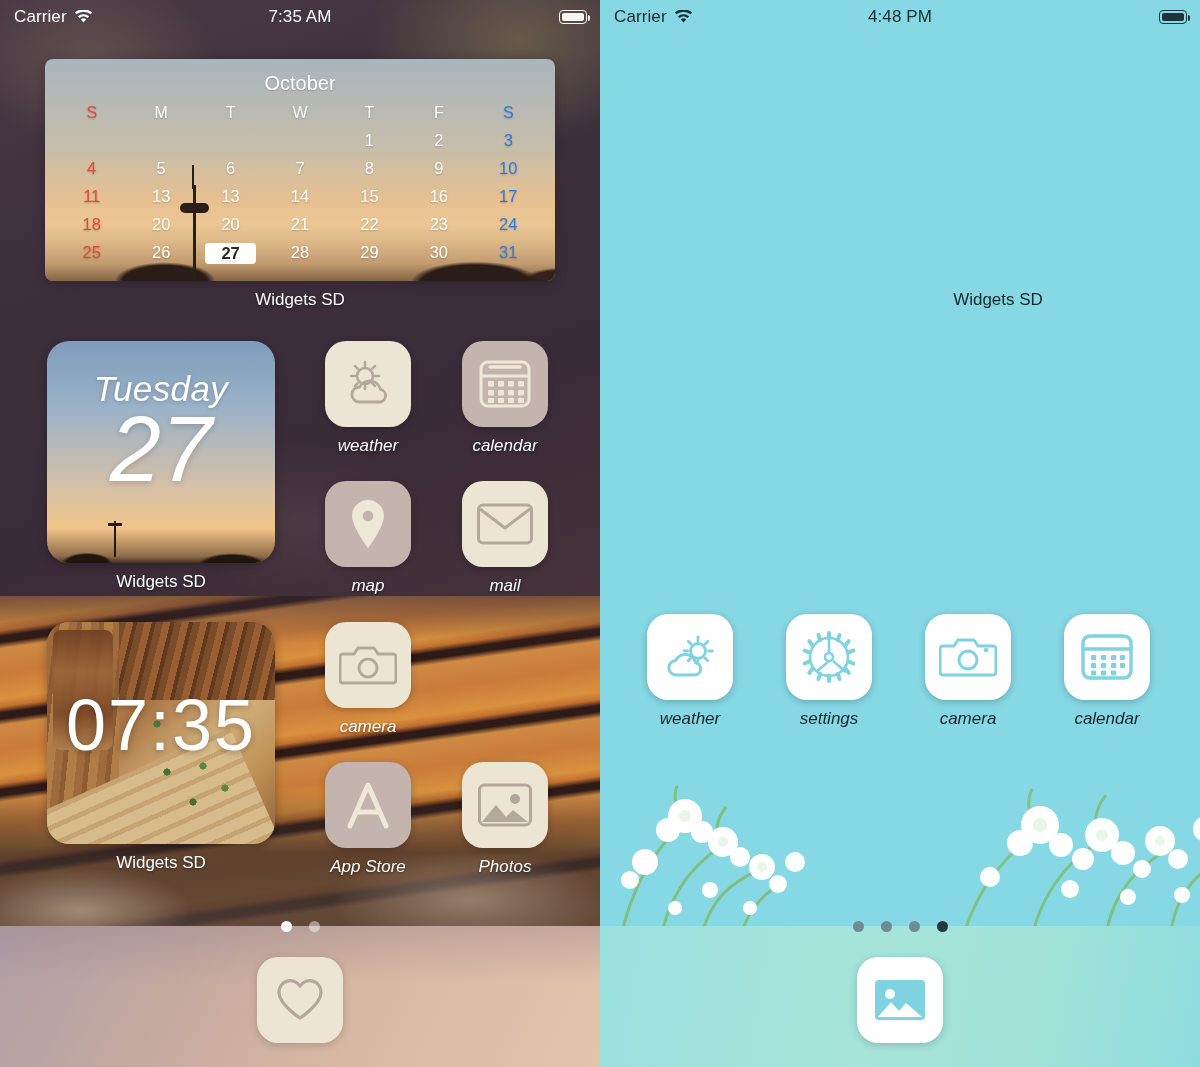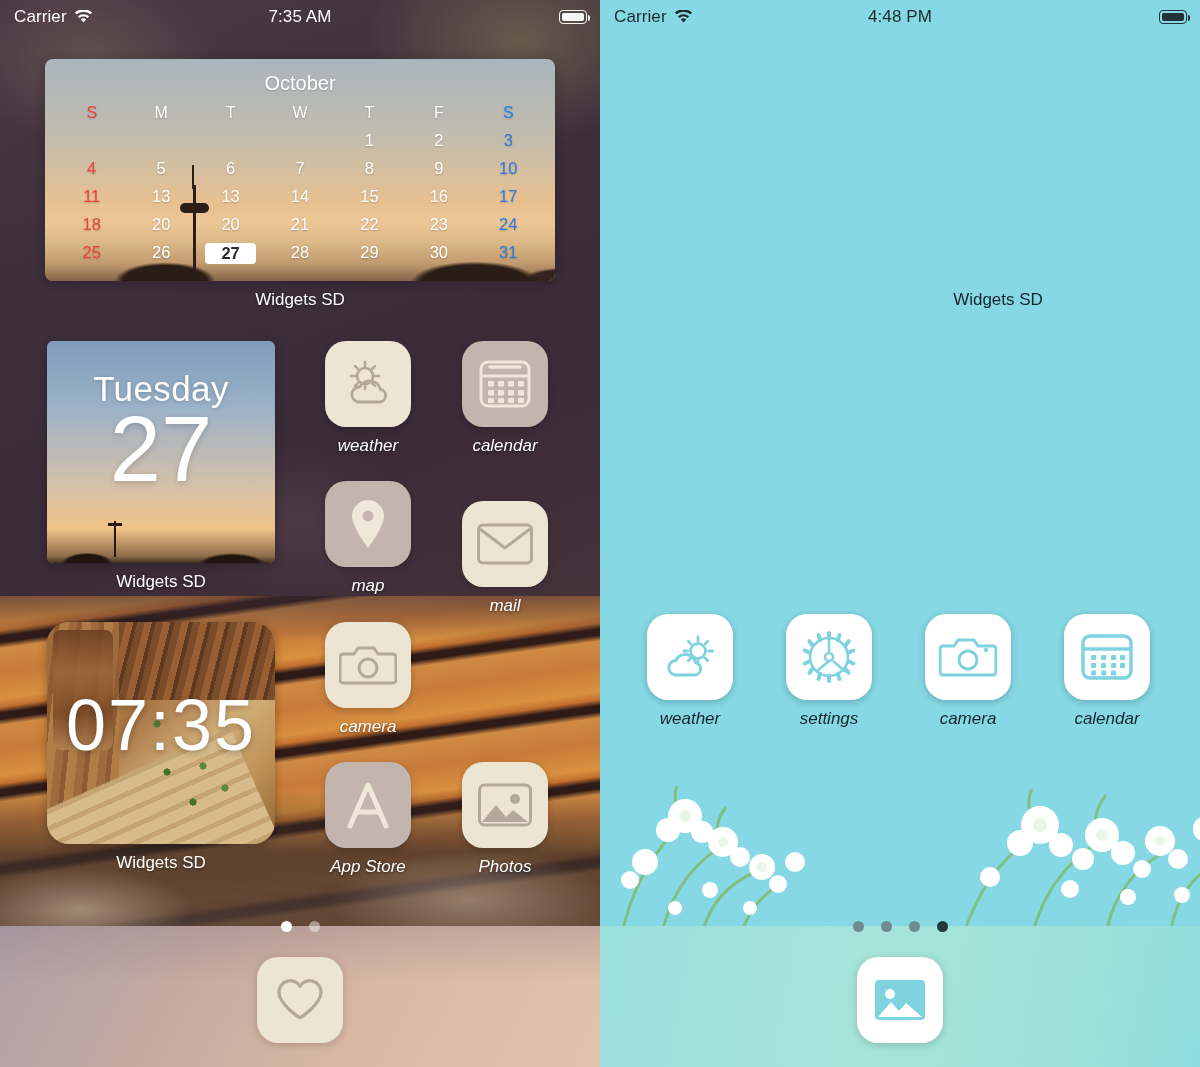--- a/index.html
+++ b/index.html
@@ -100,22 +100,23 @@
     background:#ffffff; border-radius:4px; padding:2px 16px; display:inline-block; line-height:1.05;
   }
 
   
   .wlabel { position:absolute; text-align:center; color:#fff; font-size:17px; text-shadow:0 1px 3px rgba(0,0,0,.45); }
   .wlabel.dark { color:#16252c; text-shadow:none; }
 
   
   .w-date {
     position:absolute; left:47px; top:341px; width:228px; height:222px;
-    border-radius:6px; overflow:hidden; box-shadow:0 2px 10px rgba(0,0,0,.28);
+    border-radius:22px; overflow:hidden; box-shadow:0 2px 10px rgba(0,0,0,.28);
     background:linear-gradient(180deg,#7e9cbb 0%, #9bb2c8 30%, #d6c1a8 66%, #f0c489 84%, #e8b277 100%);
+    font-style:italic;
   }
   .w-date .silh {
     position:absolute; left:0; bottom:0; width:100%; height:34px;
     background:
       radial-gradient(ellipse 34px 14px at 40px 34px, #20150f 60%, rgba(32,21,15,0) 74%),
       radial-gradient(ellipse 46px 16px at 185px 36px, #20150f 60%, rgba(32,21,15,0) 74%),
       linear-gradient(180deg, rgba(0,0,0,0) 0%, rgba(30,20,14,.45) 80%, rgba(25,16,11,.8) 100%);
   }
   .w-date .mast { position:absolute; left:67px; bottom:6px; width:2px; height:36px; background:#241811; }
   .w-date .mast:before{ content:""; position:absolute; left:-6px; top:2px; width:14px; height:3px; background:#241811; }
@@ -324,21 +325,21 @@
       <div class="app" style="left:312px;top:481px;">
         <div class="tile taupe">
           <svg width="42" height="54" viewBox="0 0 42 54">
             <path d="M21 3a16 16 0 0 0-16 16c0 11 16 32 16 32s16-21 16-32A16 16 0 0 0 21 3z" fill="#efe7d8"></path>
             <circle cx="21" cy="19" r="5.4" fill="#c3b4ae"></circle>
           </svg>
         </div>
         <div class="lbl">map</div>
       </div>
 
-      <div class="app" style="left:449px;top:481px;margin-top:20px;">
+      <div class="app" style="left:449px;top:481px;">
         <div class="tile cream">
           <svg width="58" height="44" viewBox="0 0 58 44">
             <rect x="2.5" y="3" width="53" height="38" rx="4.5" fill="none" stroke="#b4a79b" stroke-width="3"></rect>
             <path d="M4 7l25 19L54 7" fill="none" stroke="#b4a79b" stroke-width="3" stroke-linejoin="round"></path>
           </svg>
         </div>
         <div class="lbl">mail</div>
       </div>
 
       <div class="app" style="left:312px;top:622px;">

